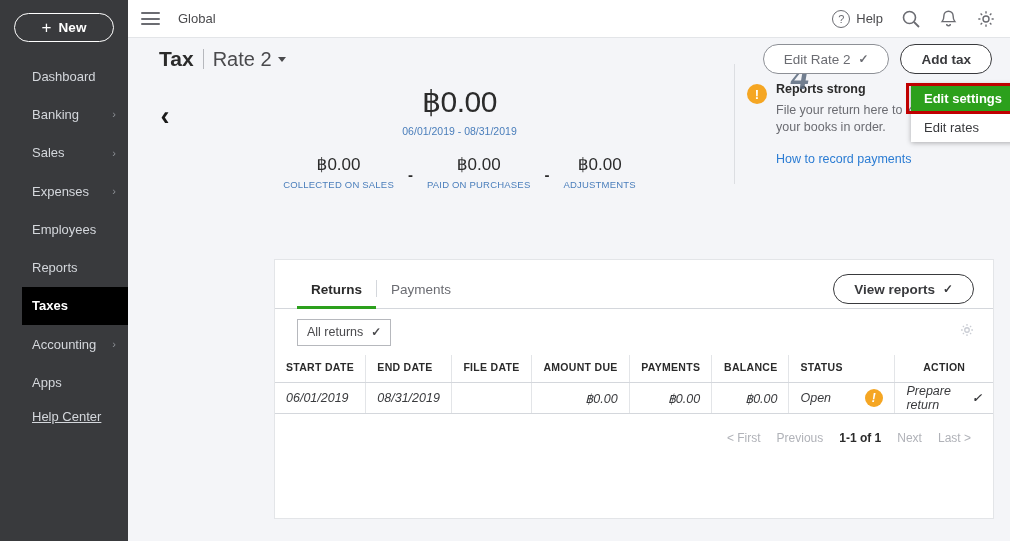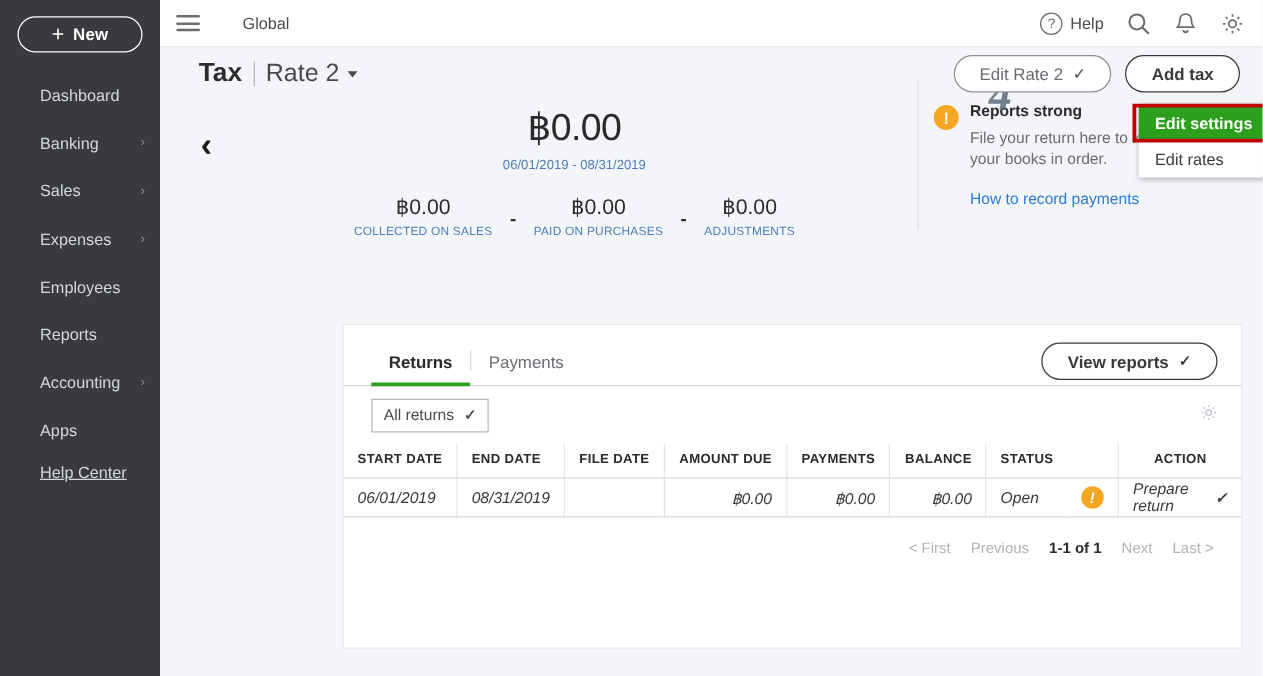--- a/index.html
+++ b/index.html
@@ -73,21 +73,21 @@
   .topbar {
     height: 38px; background: #ffffff;
     display: flex; align-items: center;
     border-bottom: 1px solid #e3e5e8;
   }
   .hamburger { margin-left: 13px; cursor: pointer; width: 19px; }
   .hamburger span {
     display: block; height: 2px; background: #6b6c72;
     margin: 3.2px 0; border-radius: 1px;
   }
-  .global-label { margin-left: 34px; font-size: 13px; color: #4a4a4d; }
+  .global-label { margin-left: 18px; font-size: 13px; color: #4a4a4d; }
   .topbar-right {
     margin-left: auto; display: flex; align-items: center;
     padding-right: 14px; gap: 18px;
   }
   .help-grp { display: flex; align-items: center; cursor: pointer; gap: 6px; }
   .circle-q {
     width: 18px; height: 18px; border-radius: 50%;
     border: 1.4px solid #6b6c72; color: #6b6c72;
     font-size: 11px; display: flex; align-items: center; justify-content: center;
   }
@@ -325,20 +325,24 @@
       <div class="nav-item">
         <span class="nav-label">Expenses</span>
         <span class="nav-chev">›</span>
       </div>
       <div class="nav-item">
         <span class="nav-label">Employees</span>
         <span class="nav-chev"></span>
       </div>
       <div class="nav-item">
         <span class="nav-label">Reports</span>
+        <span class="nav-chev"></span>
+      </div>
+      <div class="nav-item active">
+        <span class="nav-label">Taxes</span>
         <span class="nav-chev"></span>
       </div>
       <div class="nav-item">
         <span class="nav-label">Accounting</span>
         <span class="nav-chev">›</span>
       </div>
       <div class="nav-item">
         <span class="nav-label">Apps</span>
         <span class="nav-chev"></span>
       </div>

